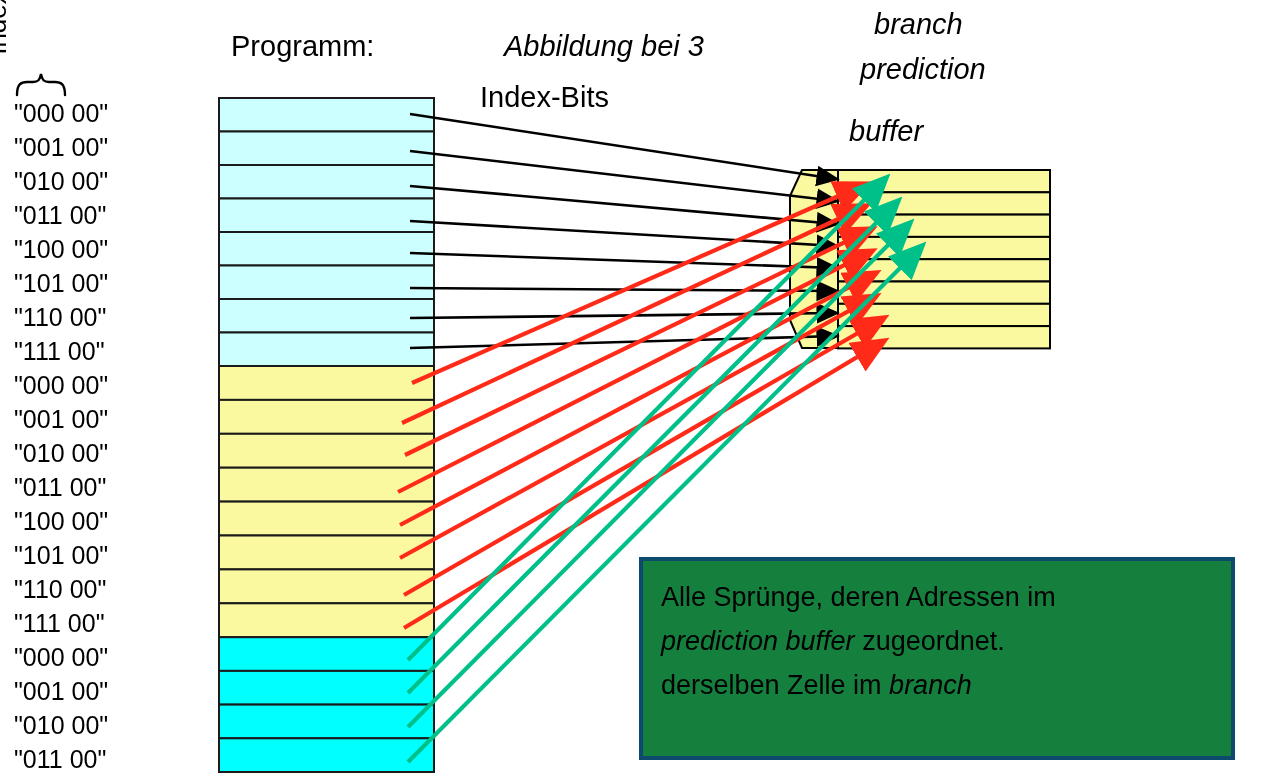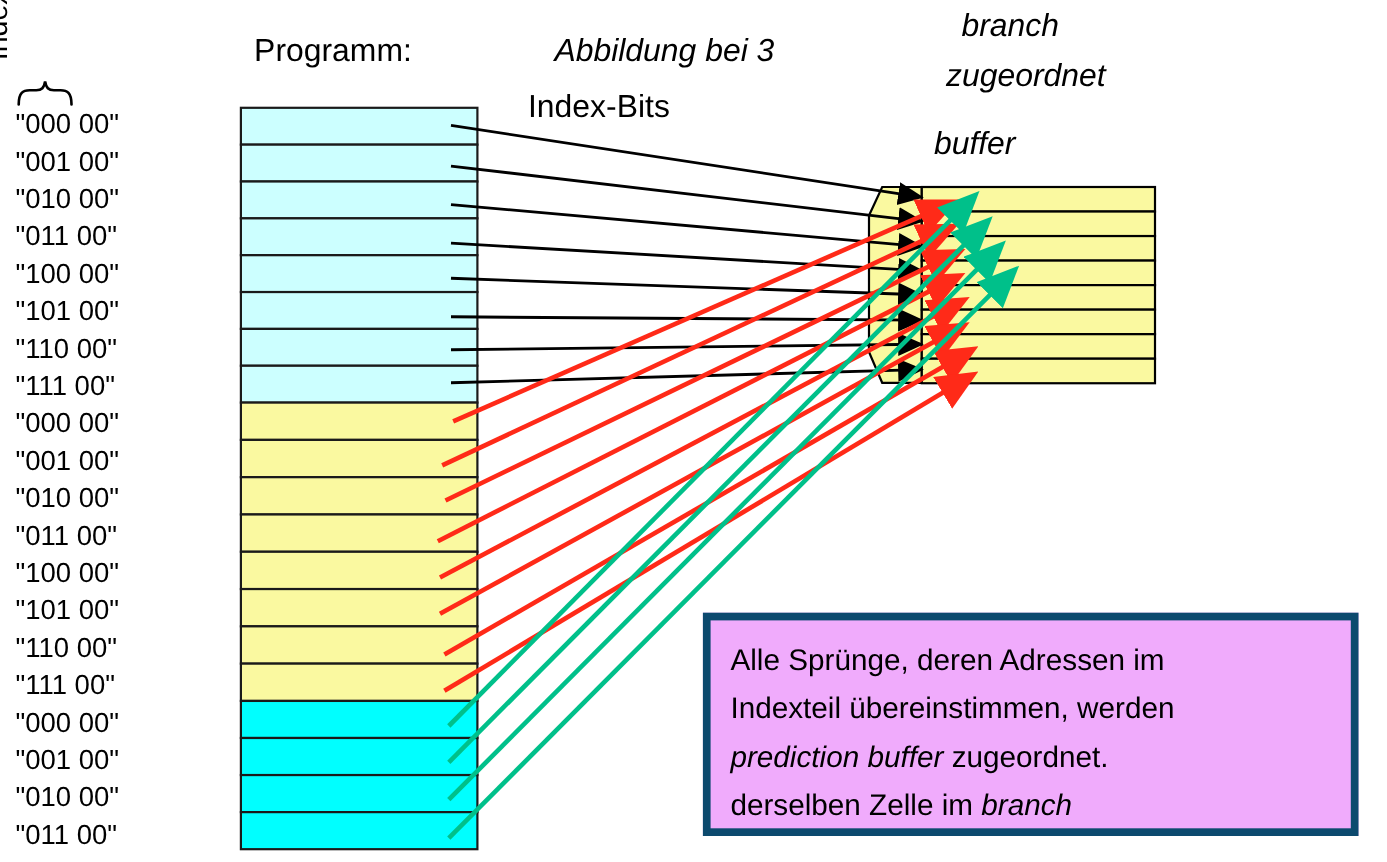--- a/index.html
+++ b/index.html
@@ -5,38 +5,38 @@
   html,body{margin:0;padding:0;background:#ffffff;}
   body{width:1261px;height:784px;position:relative;overflow:hidden;
        font-family:"Liberation Sans",sans-serif;color:#000;}
   .stage{position:absolute;left:0;top:0;width:1049px;height:784px;}
   svg.layer{position:absolute;left:0;top:0;width:1261px;height:784px;}
   .txt{position:absolute;white-space:pre;}
   .idx-label{font-size:25px;letter-spacing:0px;}
   .hdr{font-size:29px;}
   .hdr-ital{font-size:29px;font-style:italic;}
   .index-word{font-size:26px;transform-origin:left bottom;}
-  .note{position:absolute;border:7px solid #0c4a6e;background:#f0abfc;box-sizing:border-box;}
+  .note{position:absolute;border:4px solid #0c4a6e;background:#15803d;box-sizing:border-box;}
   .note-line{font-size:27px;line-height:44px;white-space:pre;}
   .ital{font-style:italic;}
 </style>
 </head>
 <body>
 
 <div class="stage">
 
   <div class="txt index-word" style="left:14px;top:10px;width:26px;height:86px;">
     <span style="position:absolute;left:0;top:0;display:block;transform:rotate(-90deg);transform-origin:13px 43px;width:86px;text-align:center;line-height:26px;">Index</span>
   </div>
 
   <div class="txt hdr" style="left:231px;top:30px;">Programm:</div>
   <div class="txt hdr" style="left:504px;top:30px;font-style:italic;">Abbildung bei 3</div>
   <div class="txt hdr" style="left:480px;top:81px;">Index-Bits</div>
   <div class="txt hdr-ital" style="left:874px;top:8px;">branch</div>
-  <div class="txt hdr-ital" style="left:860px;top:53px;">zugeordnet</div>
+  <div class="txt hdr-ital" style="left:860px;top:53px;">prediction</div>
   <div class="txt hdr-ital" style="left:849px;top:115px;">buffer</div>
 
   <svg class="layer" viewBox="0 0 1261 784">
     <defs>
       <marker id="ahBlack" markerWidth="9" markerHeight="9" refX="7.5" refY="4" orient="auto">
         <path d="M0,0 L9,4 L0,8 z" fill="#000000"></path>
       </marker>
       <marker id="ahRed" markerWidth="9" markerHeight="9" refX="7.5" refY="4" orient="auto">
         <path d="M0,0 L9,4 L0,8 z" fill="#FF2A18"></path>
       </marker>
@@ -142,18 +142,17 @@
     <div class="txt idx-label" style="left:14px;top:575px;">"110 00"</div>
     <div class="txt idx-label" style="left:14px;top:609px;">"111 00"</div>
     <div class="txt idx-label" style="left:14px;top:643px;">"000 00"</div>
     <div class="txt idx-label" style="left:14px;top:677px;">"001 00"</div>
     <div class="txt idx-label" style="left:14px;top:711px;">"010 00"</div>
     <div class="txt idx-label" style="left:14px;top:745px;">"011 00"</div>
   </div>
 
   <div class="note" style="left:639px;top:557px;width:596px;height:203px;padding:14px 18px 0 18px;">
     <div class="note-line">Alle Sprünge, deren Adressen im</div>
-    <div class="note-line">Indexteil übereinstimmen, werden</div>
     <div class="note-line"><span class="ital">prediction buffer</span><span> zugeordnet.</span></div>
     <div class="note-line"><span>derselben Zelle im </span><span class="ital">branch</span></div>
   </div>
 
 </div>
 
 </body></html>

